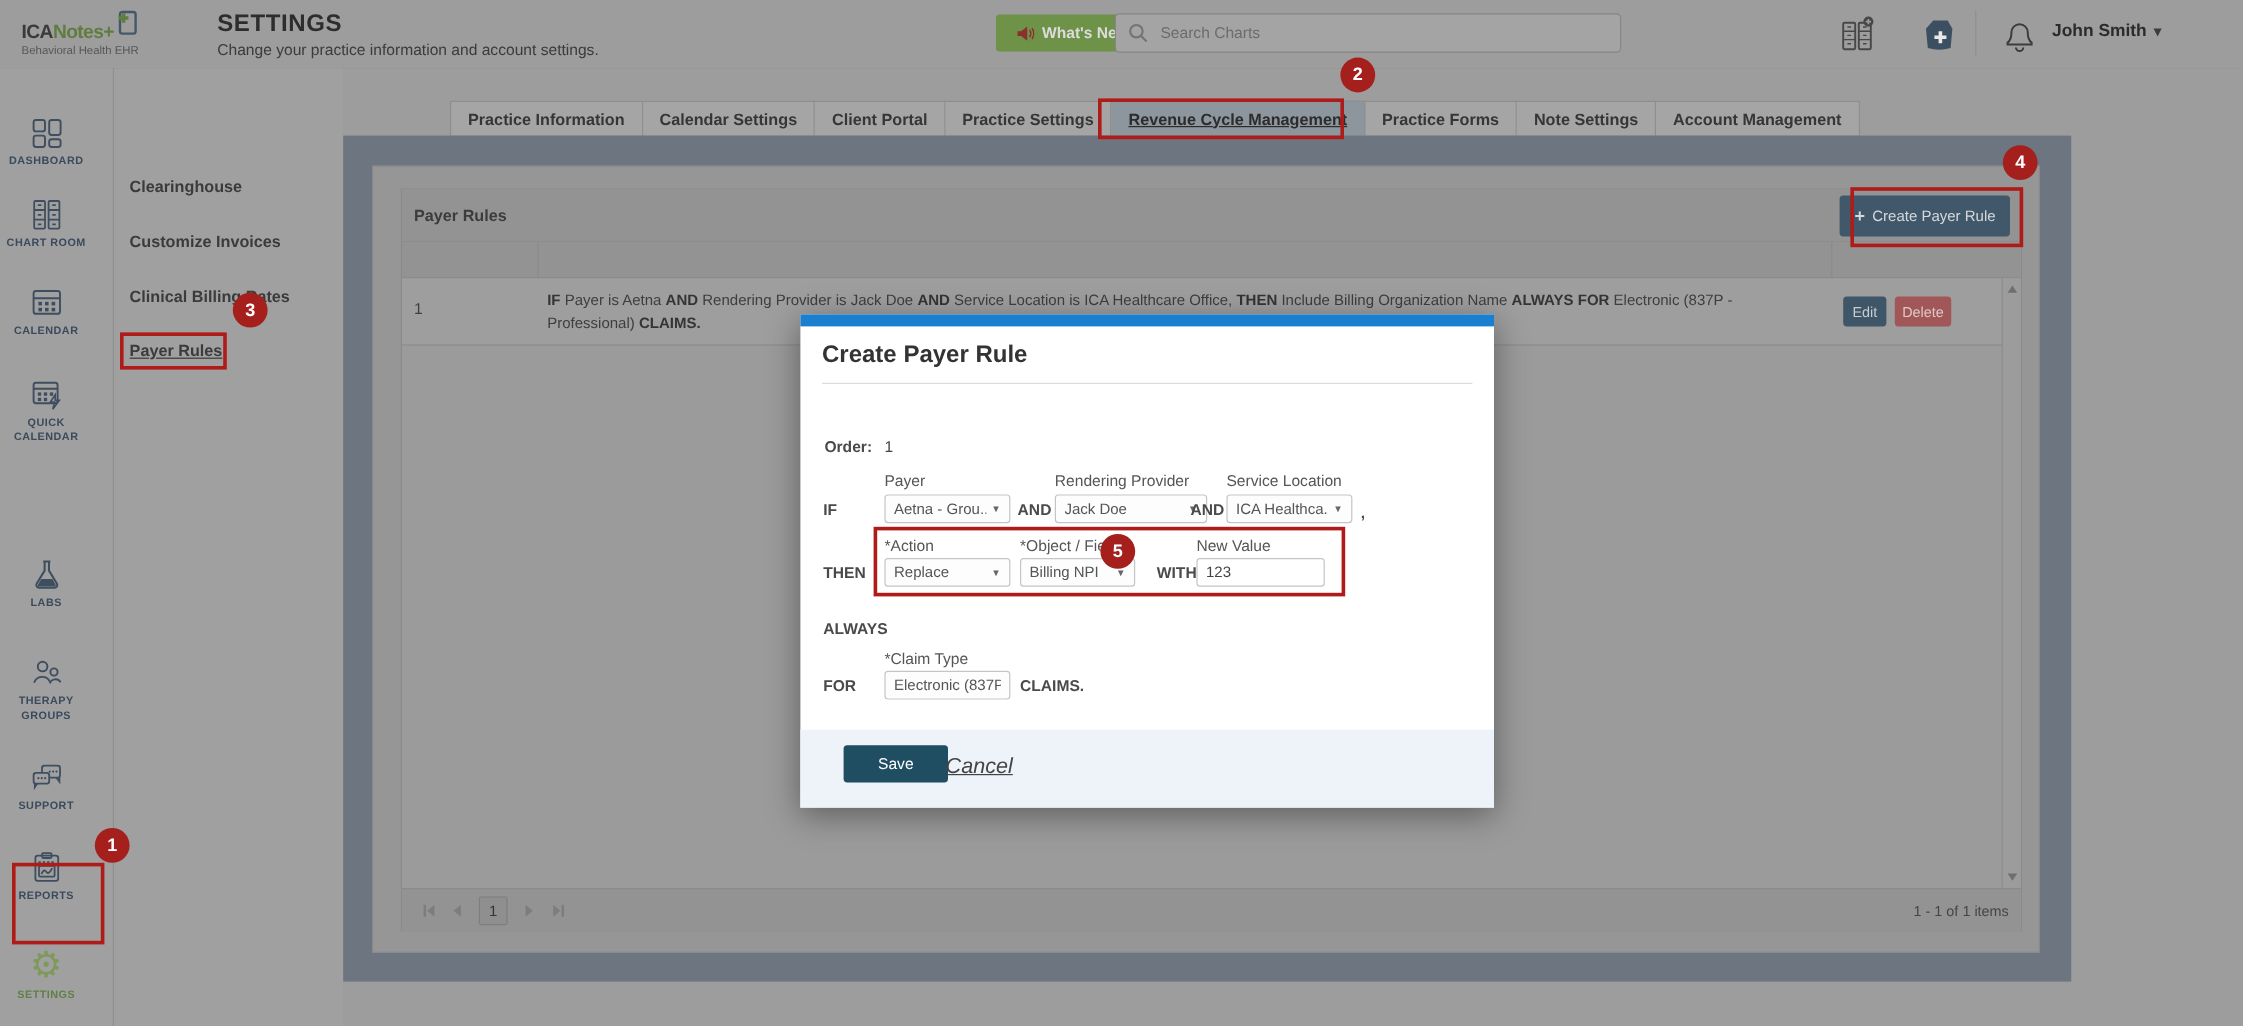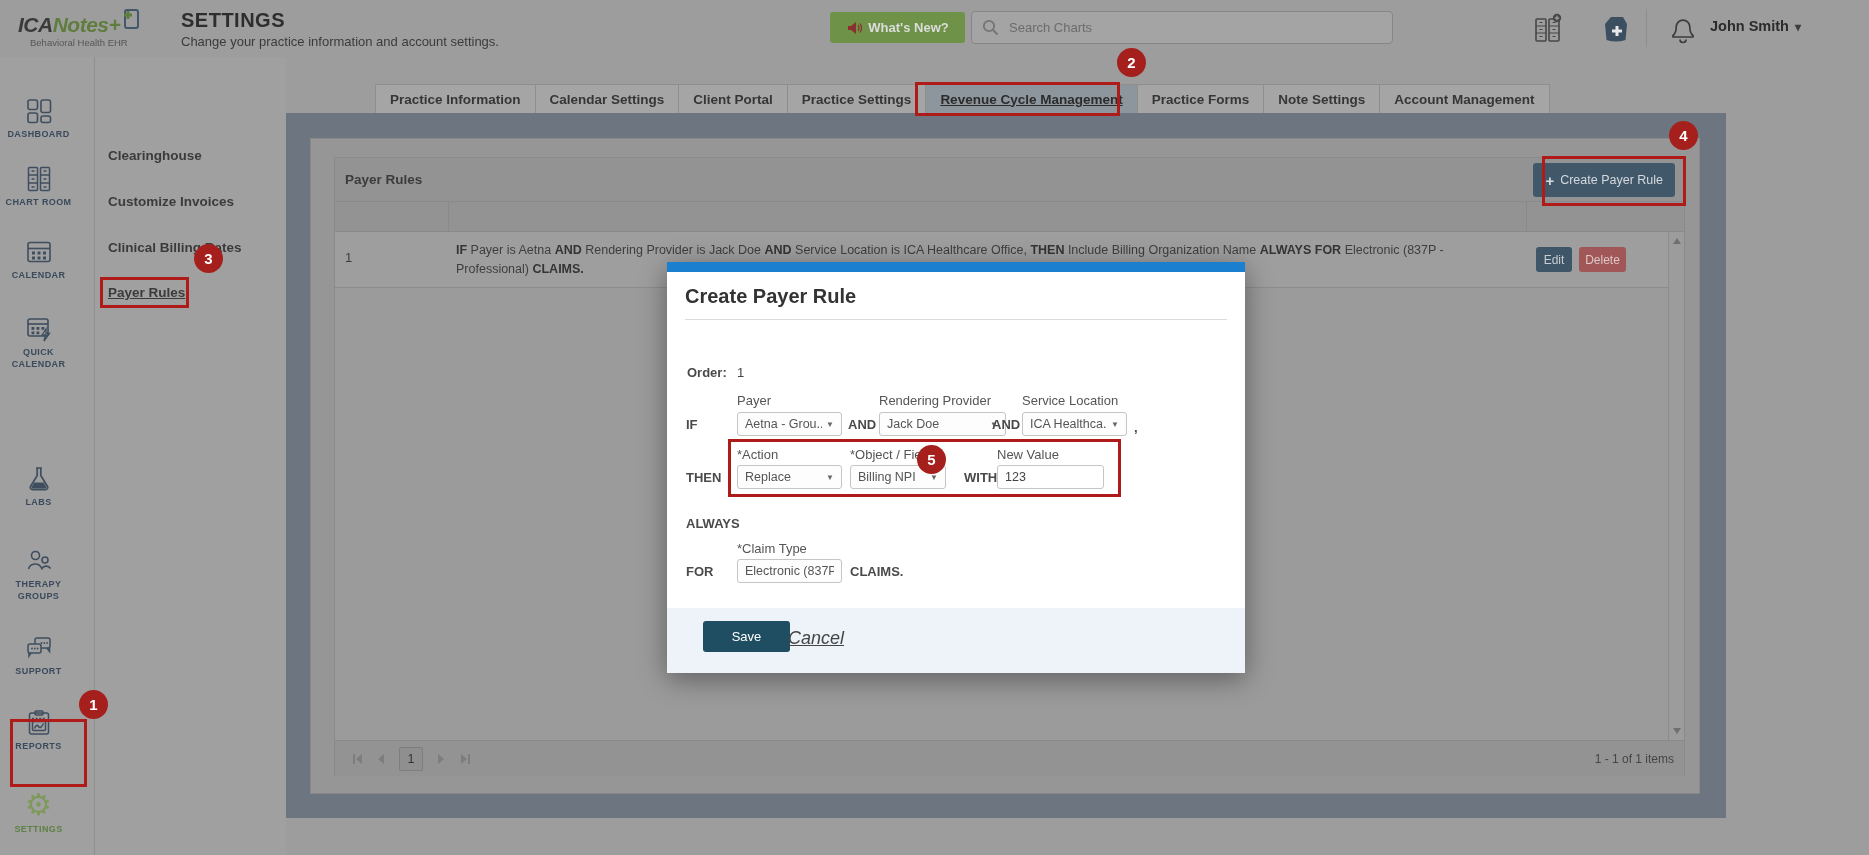--- a/index.html
+++ b/index.html
@@ -2,29 +2,29 @@
 <html><head>
 <meta charset="utf-8">
 <style>
   html,body{margin:0;padding:0;}
   body{width:1869px;height:855px;overflow:hidden;background:#9d9d9d;
        font-family:"Liberation Sans",sans-serif;position:relative;}
   .abs{position:absolute;}
   
   .header{left:0;top:0;width:1869px;height:57px;background:#9d9d9d;border-bottom:1px solid #8f8f8f;}
   .logo{left:18px;top:8px;width:160px;height:44px;}
-  .logo-line{font-size:21px;font-weight:bold;letter-spacing:-.5px;font-style:italic;}
+  .logo-line{font-size:16px;font-weight:bold;letter-spacing:-.5px;}
   .logo-ica{color:#3a3a3a;} .logo-notes{color:#5f7d3f;}
   .logo-doc{display:inline-block;vertical-align:2px;margin-left:1px;}
-  .logo-tag{font-size:9.5px;color:#565656;margin-top:0px;margin-left:12px;}
+  .logo-tag{font-size:9.5px;color:#565656;margin-top:0px;}
   .pg-title{left:181px;top:9px;font-size:20px;font-weight:bold;color:#2d2d2d;letter-spacing:.5px;}
   .pg-sub{left:181px;top:34px;font-size:13px;color:#3b3b3b;}
   .whatsnew{left:830px;top:12px;width:135px;height:31px;background:#6e9247;border-radius:3px;
             color:#dcdcdc;font-size:13px;font-weight:bold;display:flex;align-items:center;justify-content:center;gap:6px;cursor:pointer;}
-  .search{left:971px;top:11px;width:422px;height:33px;background:#a4a4a4;border:1px solid #868686;border-radius:4px;
+  .search{left:929px;top:11px;width:422px;height:33px;background:#a4a4a4;border:1px solid #868686;border-radius:4px;
           display:flex;align-items:center;padding:0 10px;box-sizing:border-box;gap:8px;}
   .search input{flex:1;border:none;background:transparent;outline:none;font-size:13px;color:#3c3c3c;font-family:inherit;}
   .search input::placeholder{color:#6c6c6c;}
   .hdr-ic{top:13px;width:30px;height:30px;}
   .hdr-divider{left:1646px;top:9px;width:1px;height:38px;background:#8e8e8e;}
   .username{left:1710px;top:18px;font-size:14.5px;font-weight:bold;color:#2b2b2b;cursor:pointer;}
   .chev{color:#3c3c3c;font-size:12px;margin-left:6px;}
   
   .sidebar{left:0;top:57px;width:95px;height:798px;background:#a0a0a0;border-right:1px solid #8f8f8f;box-sizing:border-box;}
   .nav-item{width:77px;text-align:center;cursor:pointer;}

